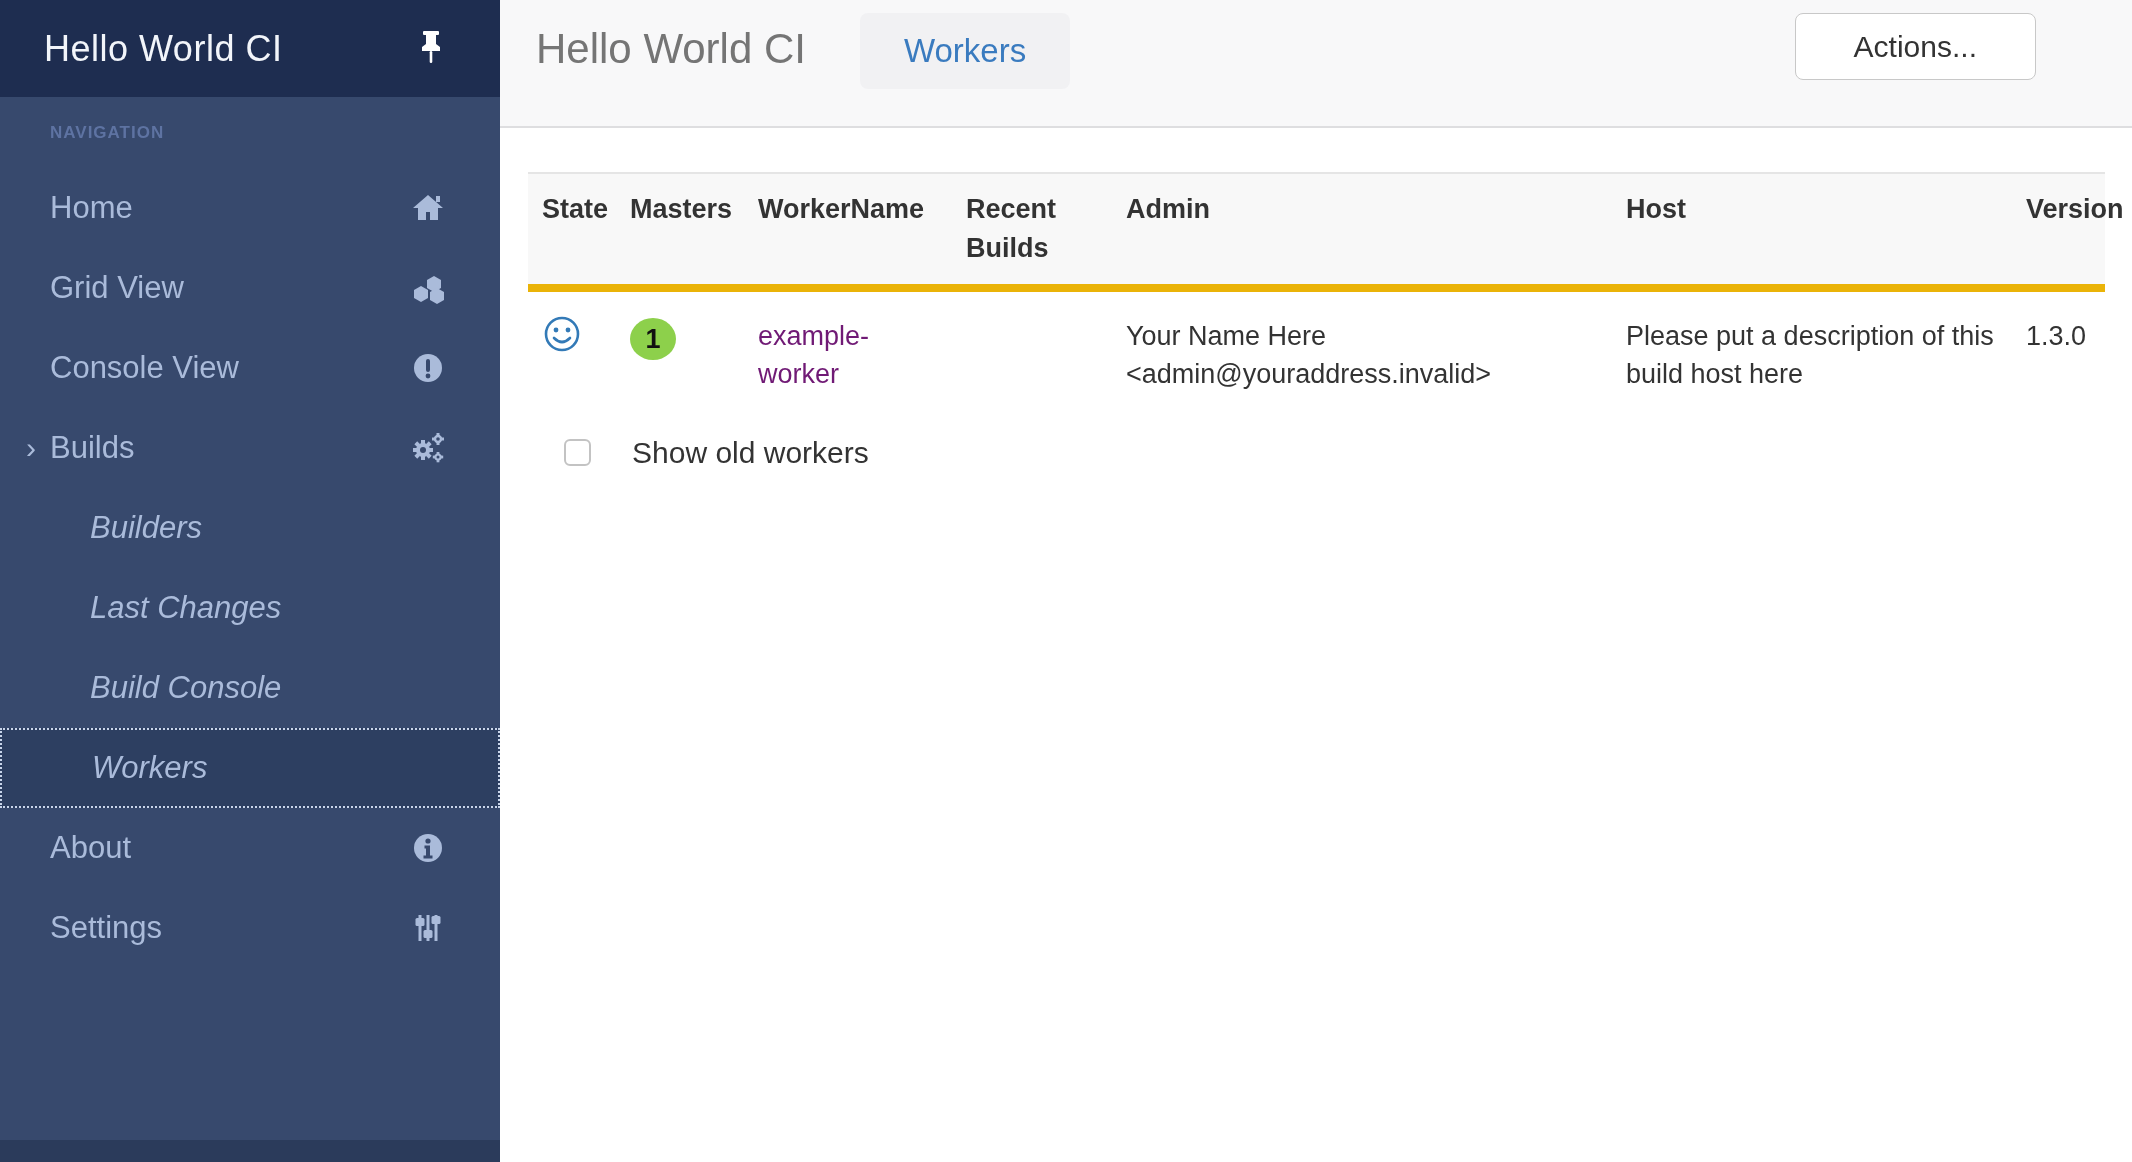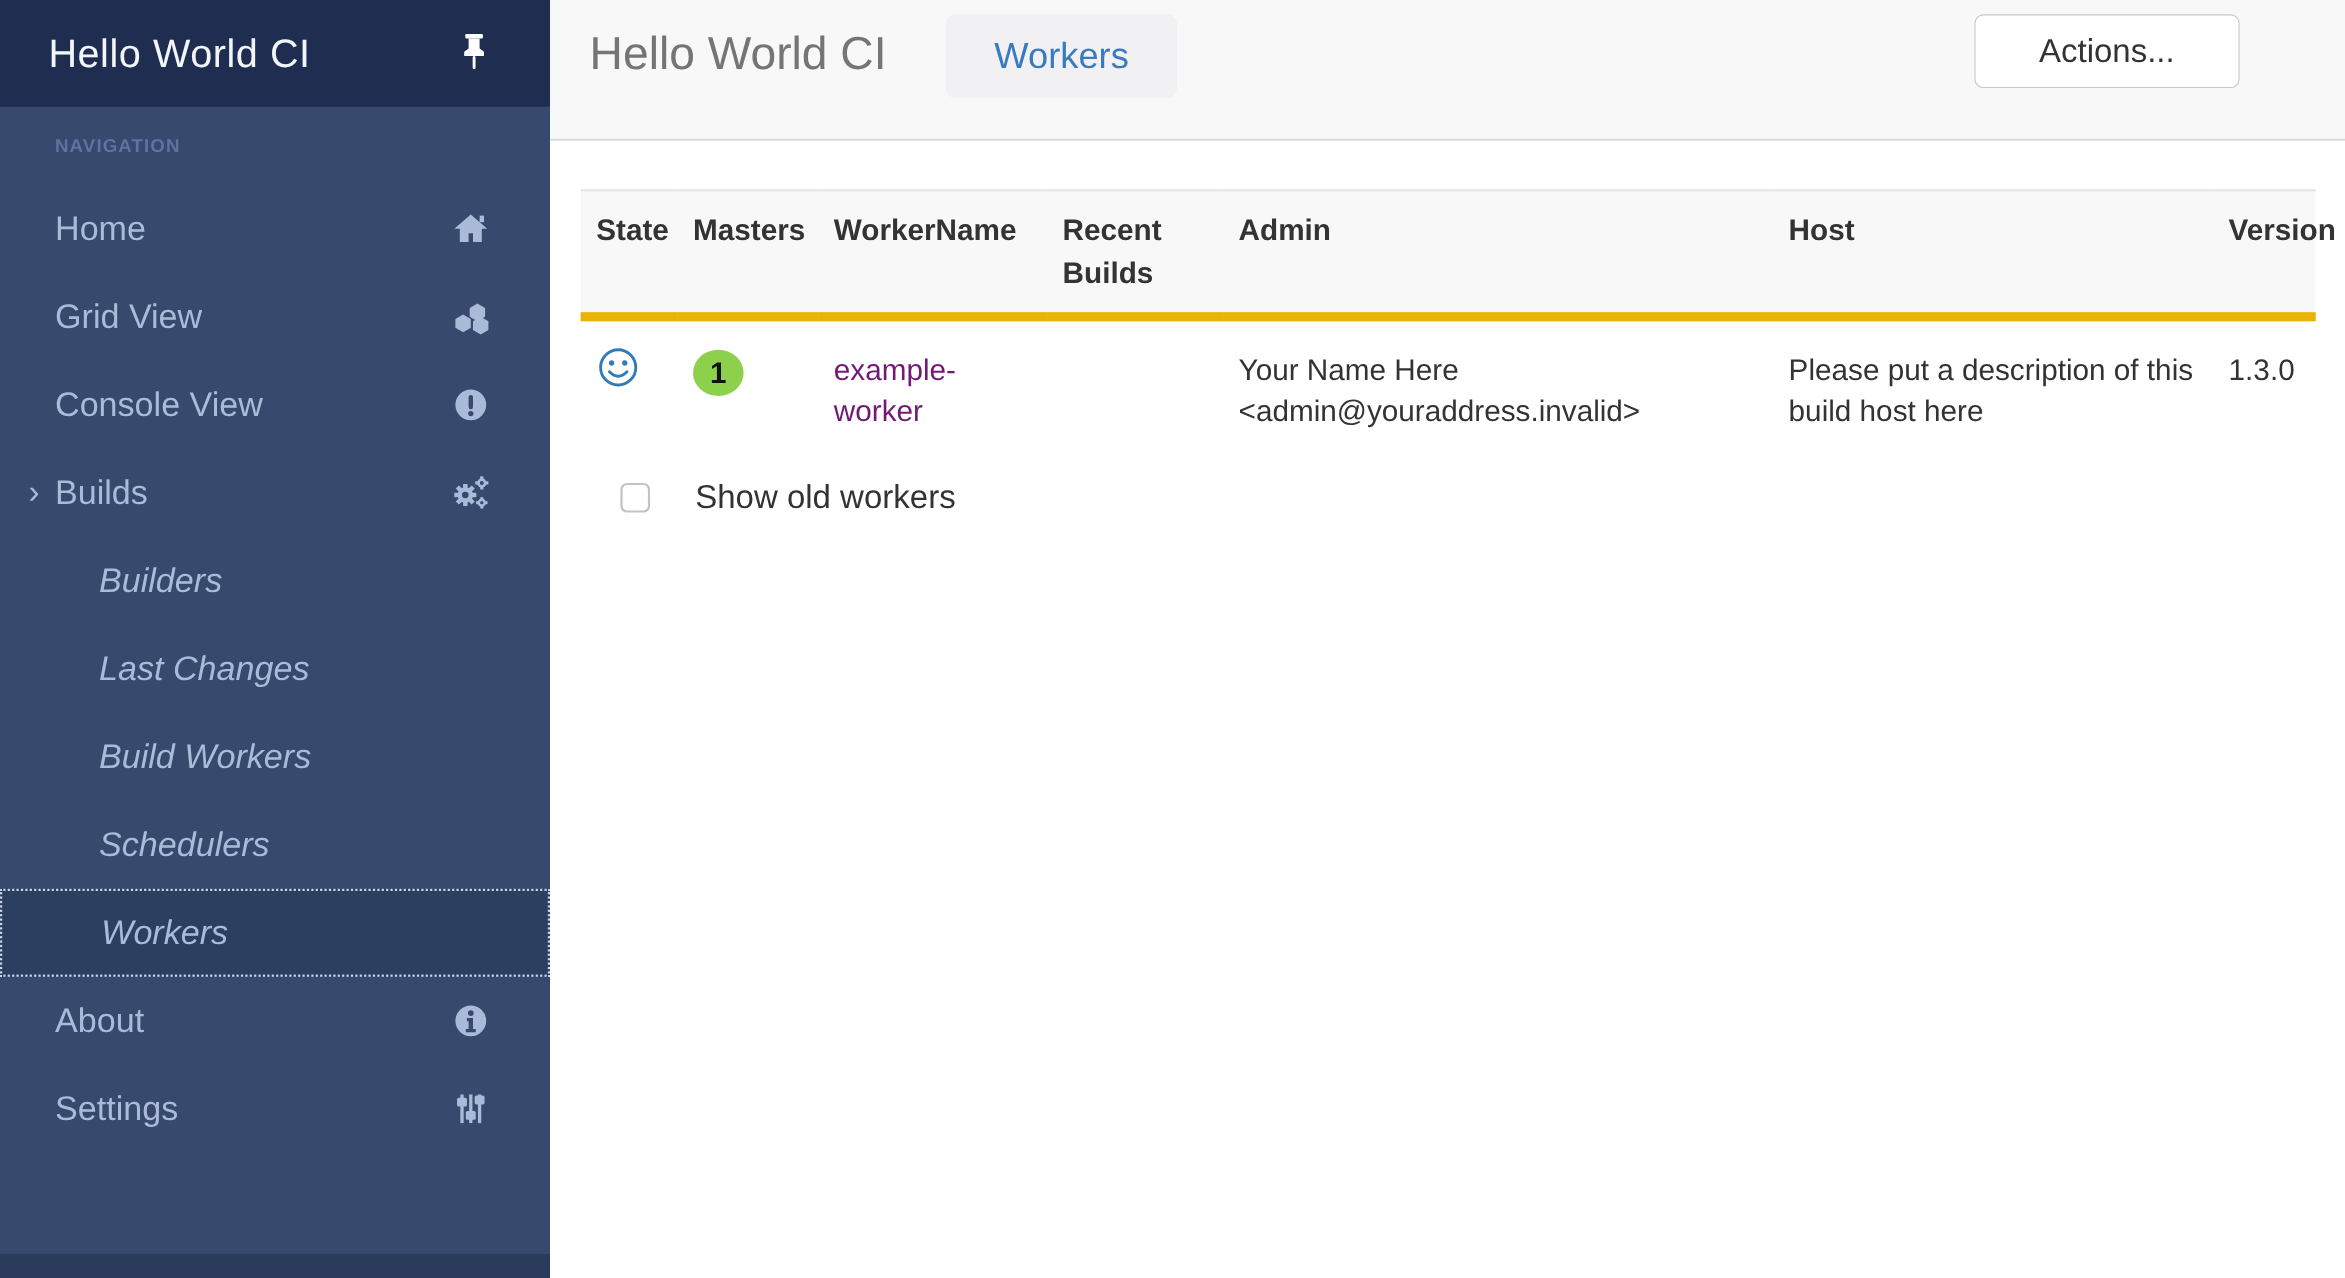--- a/index.html
+++ b/index.html
@@ -147,24 +147,21 @@
     </svg>
   </div>
 
   <div class="nav-item sub">
     <span class="label">Builders</span>
   </div>
   <div class="nav-item sub">
     <span class="label">Last Changes</span>
   </div>
   <div class="nav-item sub">
-    <span class="label">Build Workers</span>
-  </div>
-  <div class="nav-item sub">
-    <span class="label">Schedulers</span>
+    <span class="label">Build Console</span>
   </div>
   <div class="nav-item sub selected">
     <span class="label">Workers</span>
   </div>
 
   <div class="nav-item">
     <span class="label">About</span>
     <svg class="nav-icon" viewBox="0 0 36 36">
       <circle cx="18" cy="18" r="14" fill="#aabbda"></circle>
       <circle cx="18" cy="11" r="2.6" fill="#37496d"></circle>

